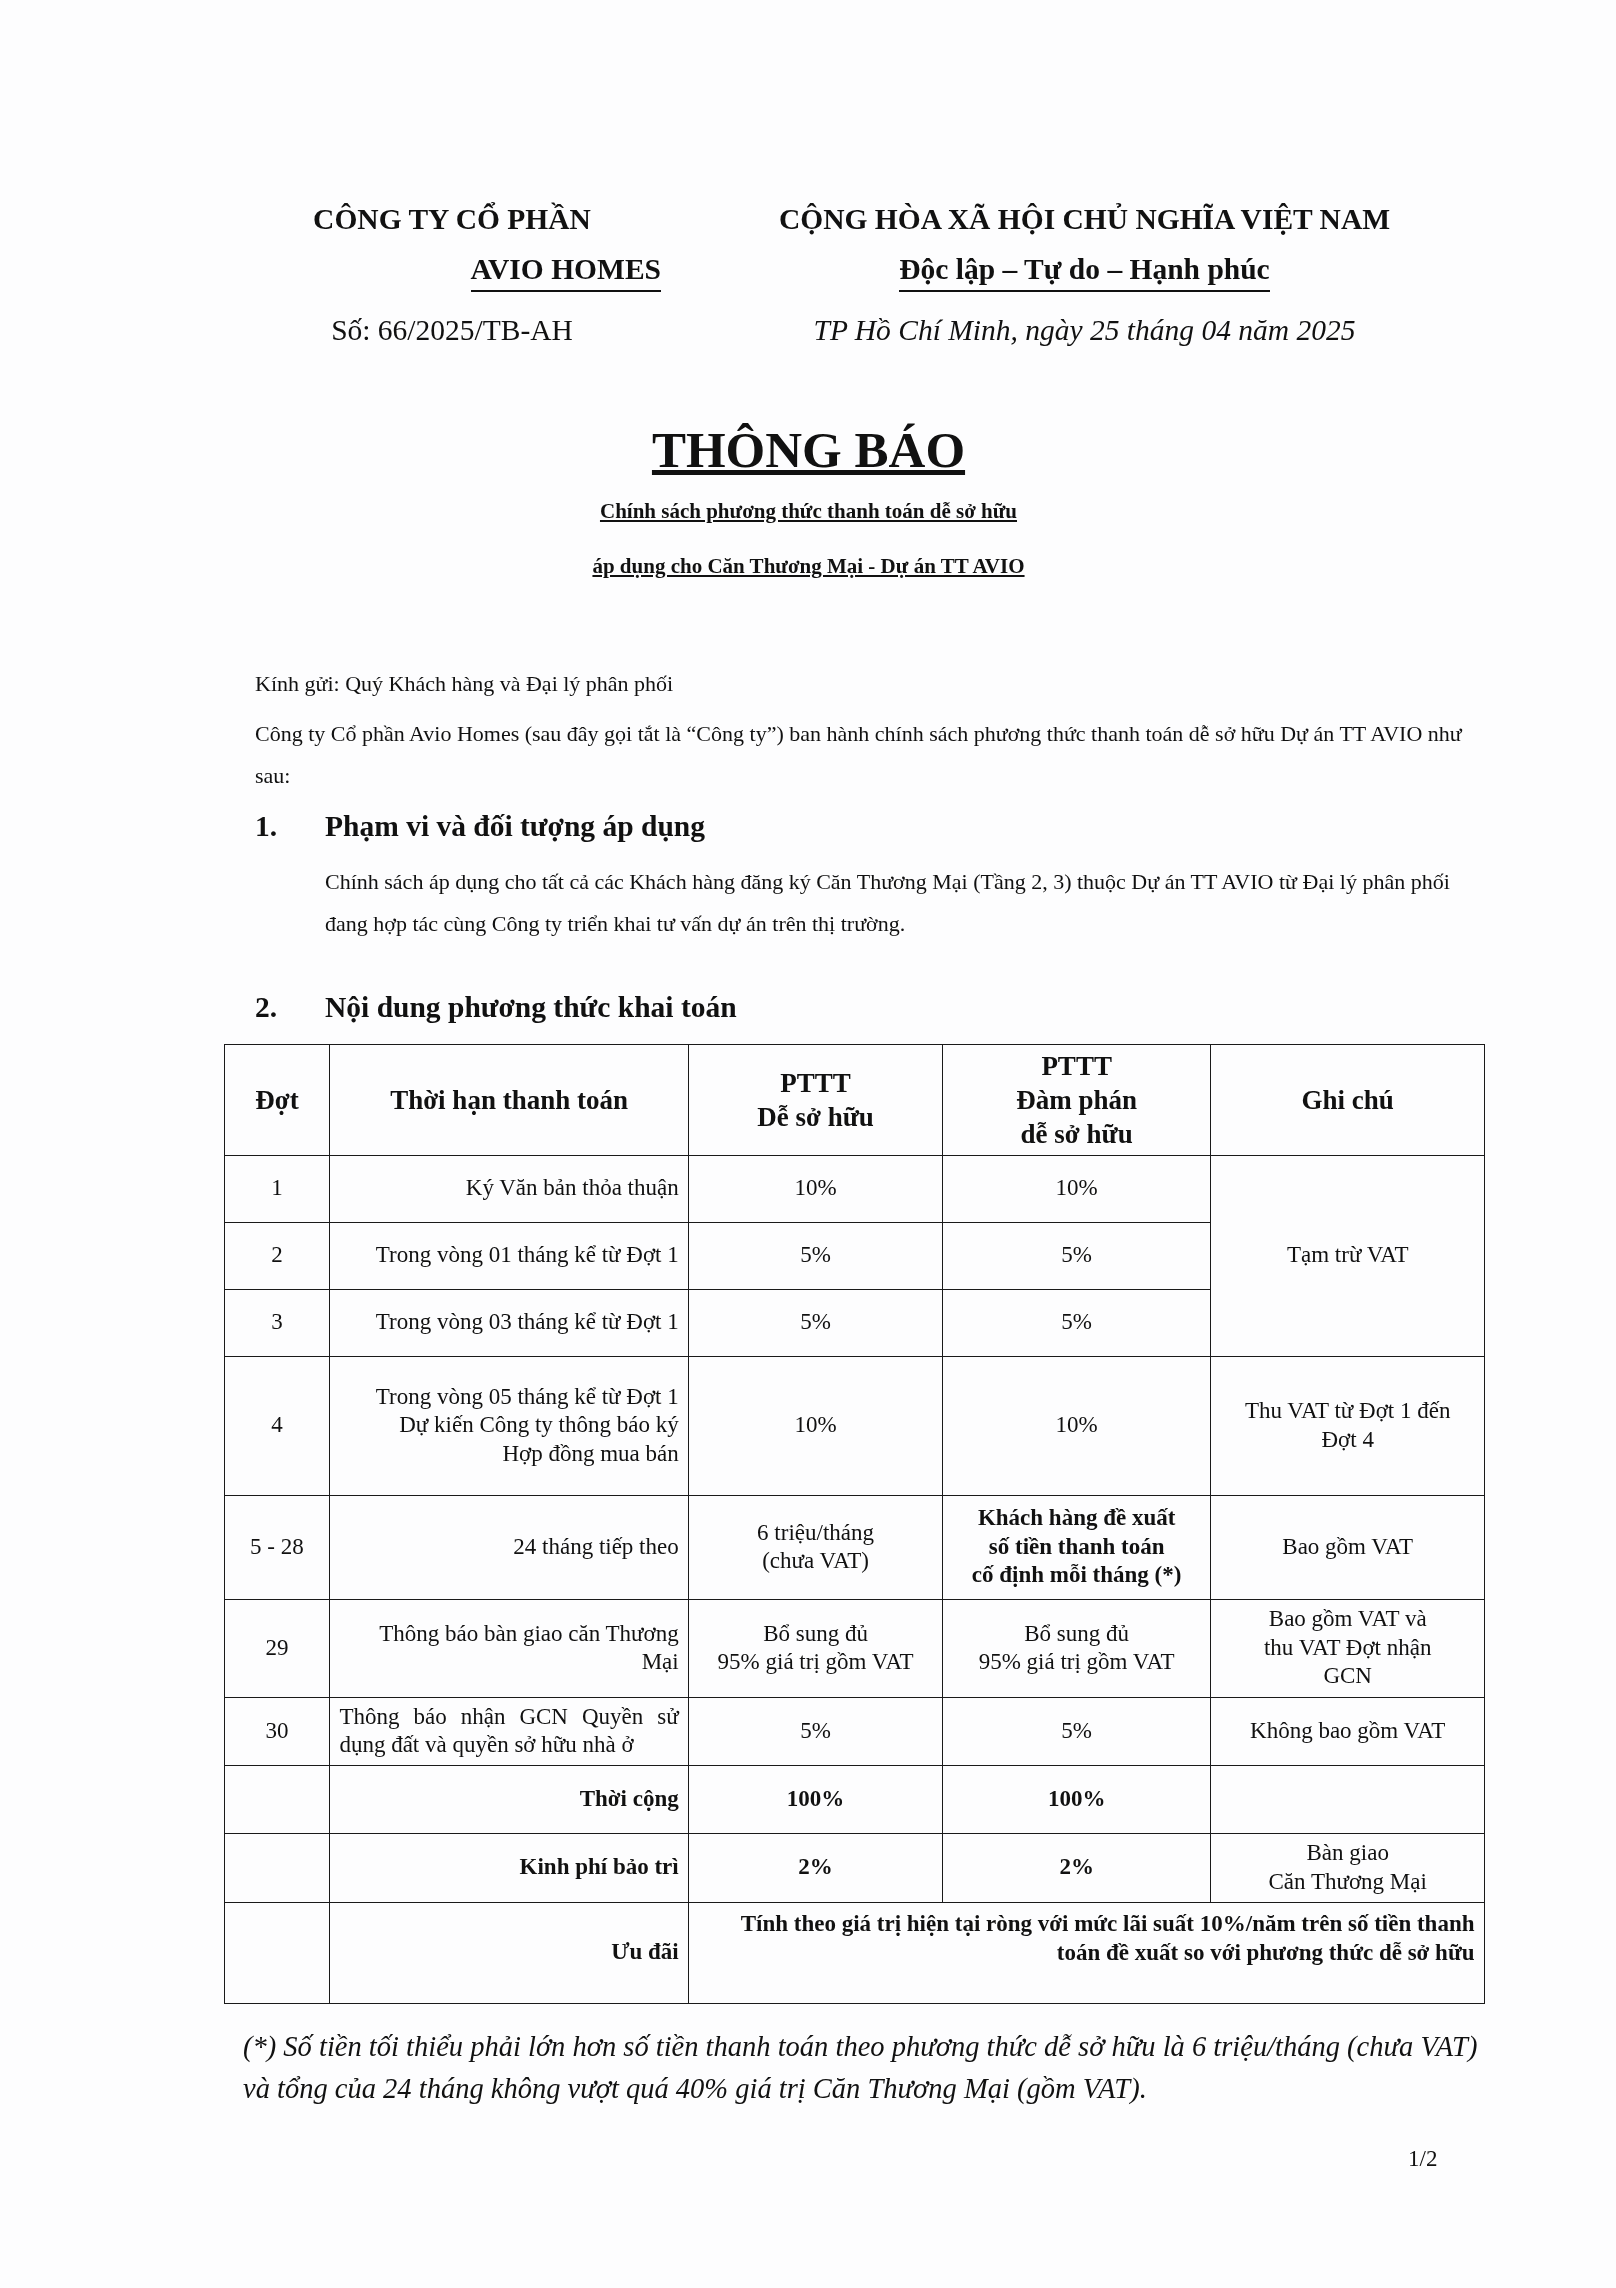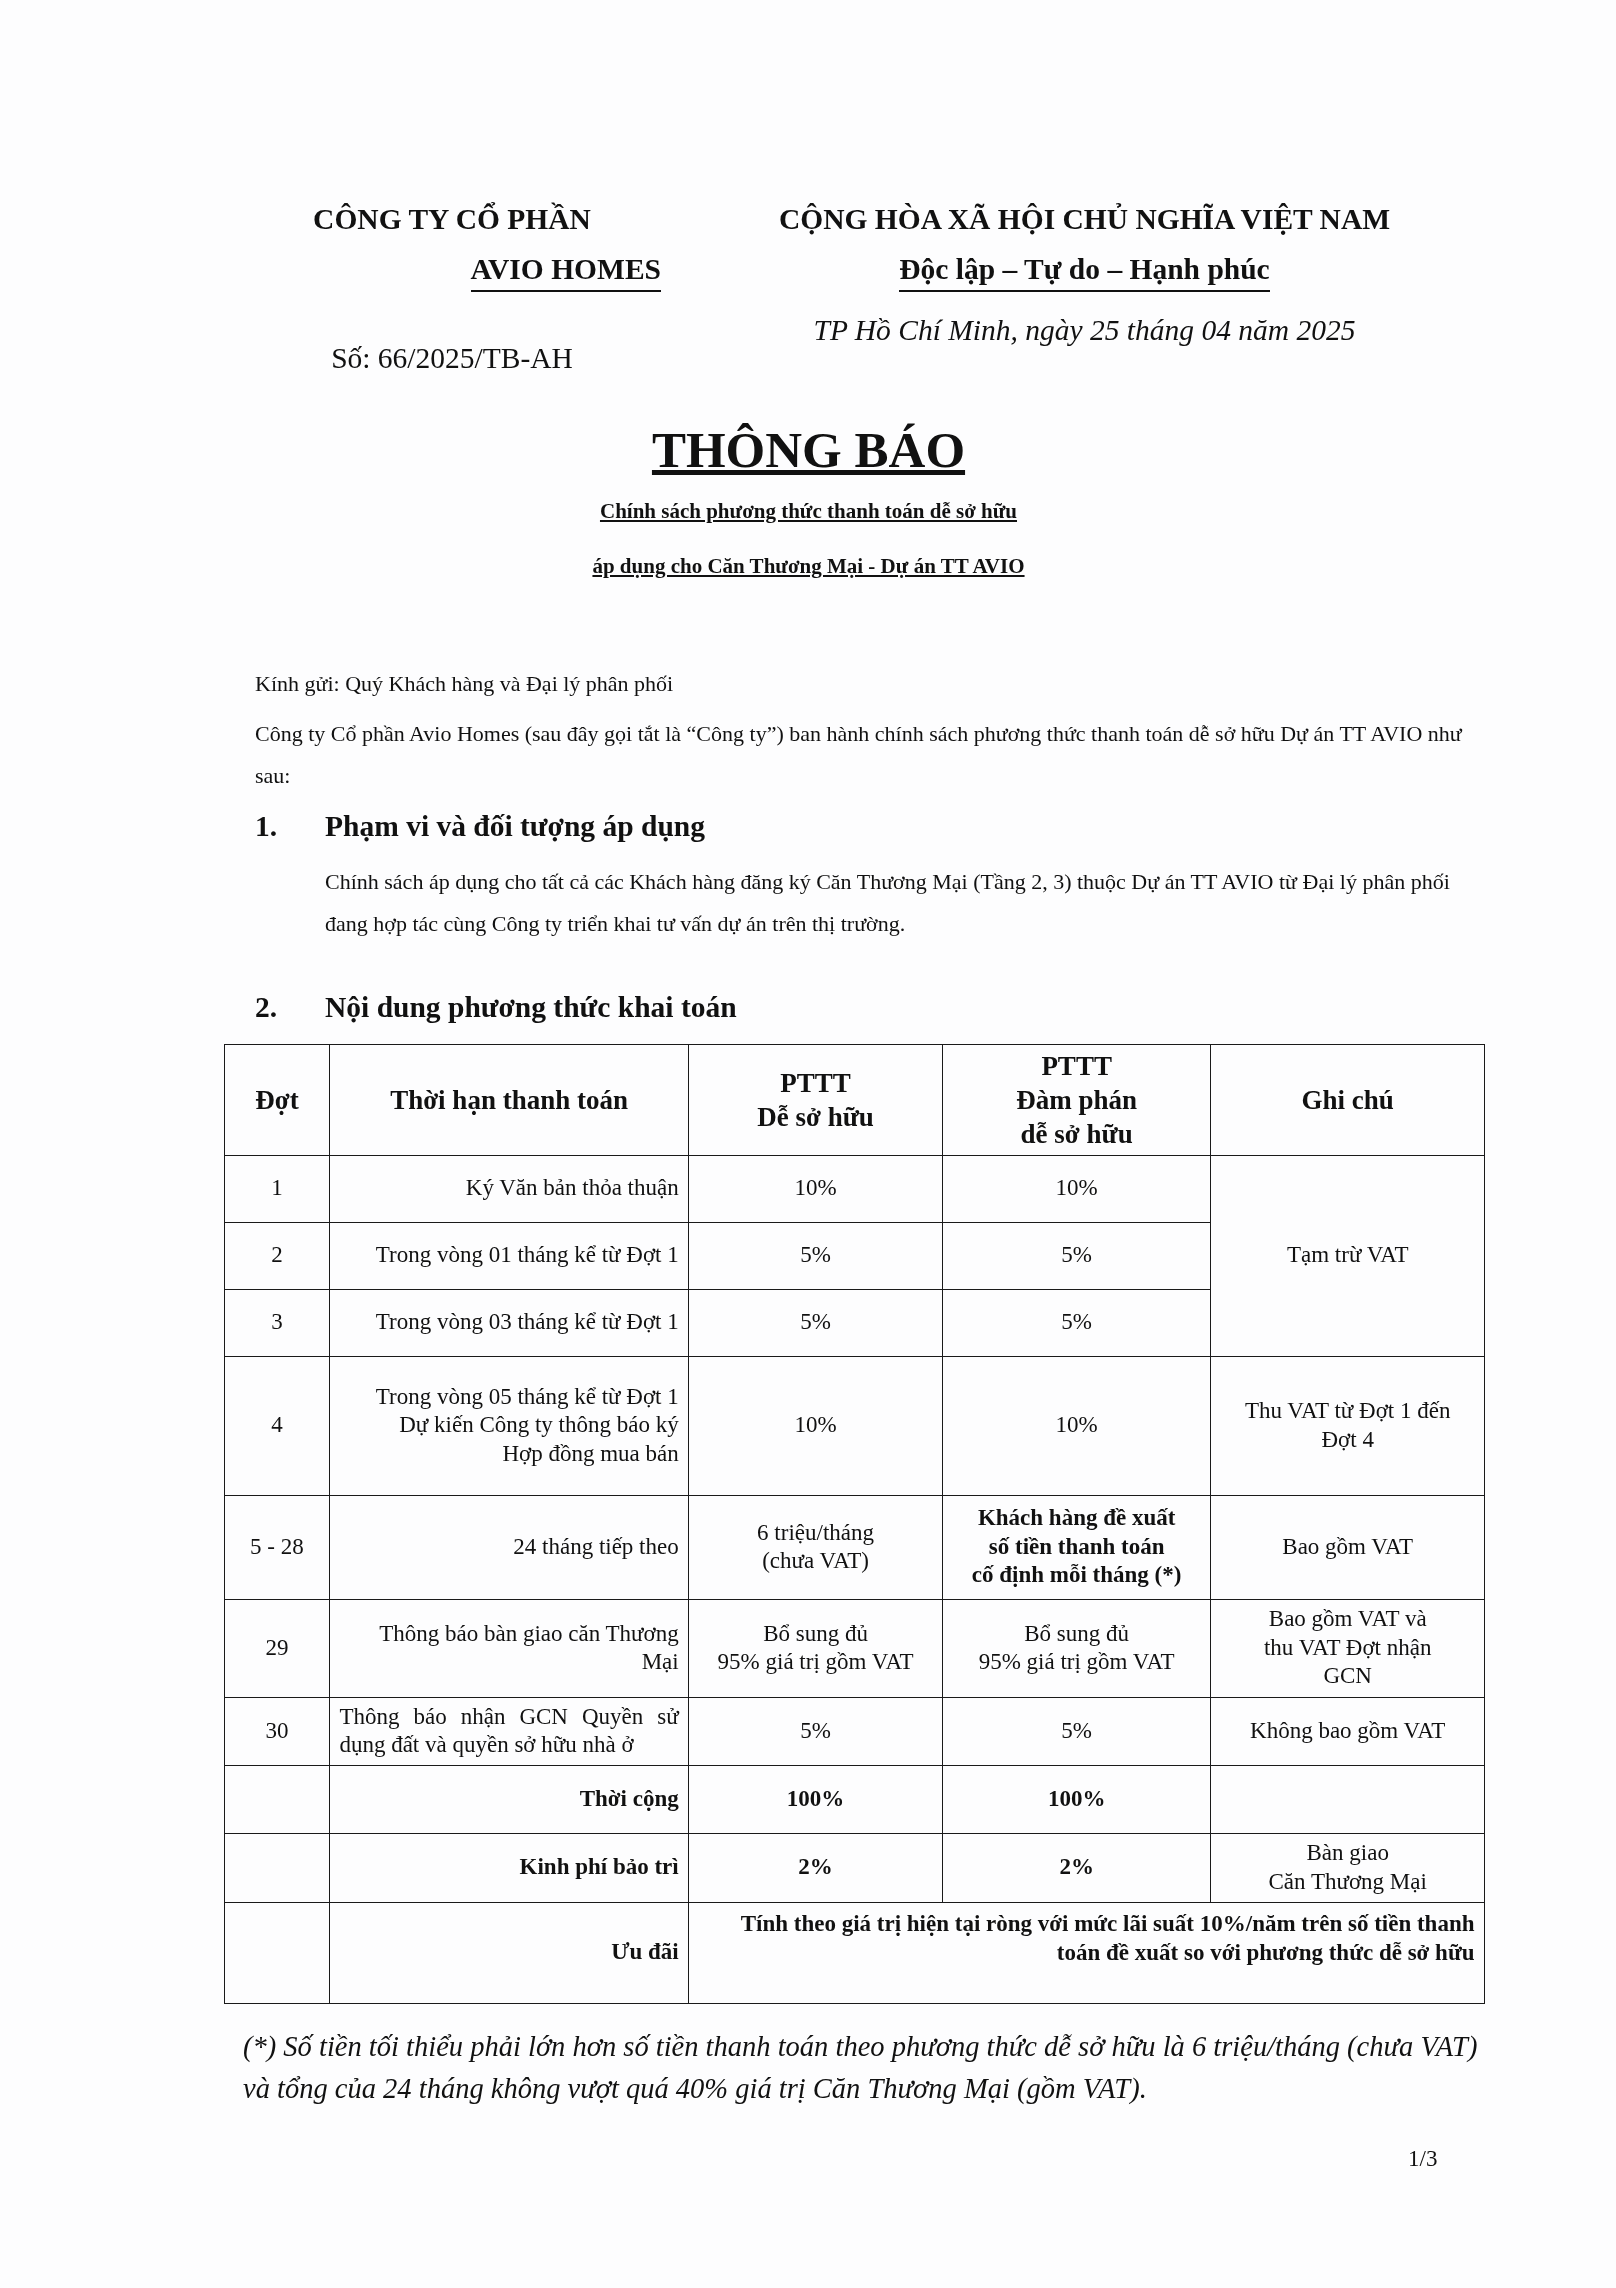--- a/index.html
+++ b/index.html
@@ -37,21 +37,21 @@
   .footnote { left: 243px; width: 1236px; font-size: 28.5px; line-height: 42px; font-style: italic; top: 2026px; }
   .pageno { left: 1408px; top: 2146px; font-size: 23px; }
 </style>
 </head>
 <body>
 
 <div class="abs hdr-left bold" style="top:205px;">CÔNG TY CỔ PHẦN</div>
 <div class="abs hdr-left bold" style="top:255px;text-align:right;">
   <span class="u-line">AVIO HOMES</span>
 </div>
-<div class="abs hdr-left" style="top:316px;margin-top:28px;">Số: 66/2025/TB-AH</div>
+<div class="abs hdr-left" style="top:316px;">Số: 66/2025/TB-AH</div>
 
 <div class="abs hdr-right bold" style="top:205px;">CỘNG HÒA XÃ HỘI CHỦ NGHĨA VIỆT NAM</div>
 <div class="abs hdr-right bold" style="top:255px;">
   <span class="u-line">Độc lập – Tự do – Hạnh phúc</span>
 </div>
 <div class="abs hdr-right ital" style="top:316px;">TP Hồ Chí Minh, ngày  25 tháng  04 năm 2025</div>
 
 <div class="abs title t-main">THÔNG BÁO</div>
 <div class="abs title t-sub" style="top:499px;">Chính sách phương thức thanh toán dễ sở hữu</div>
 <div class="abs title t-sub" style="top:554px;">áp dụng cho Căn Thương Mại - Dự án TT AVIO</div>
@@ -181,14 +181,14 @@
   <tr style="height:101px;">
     <td></td>
     <td class="l bold">Ưu đãi</td>
     <td colspan="3" class="l bold" style="vertical-align:top; padding-top:7.6px;">Tính theo giá trị hiện tại ròng với mức lãi suất 10%/năm trên số tiền thanh toán đề xuất so với phương thức dễ sở hữu</td>
   </tr>
 </tbody>
   </table>
 
 <div class="abs footnote">(*) Số tiền tối thiểu phải lớn hơn số tiền thanh toán theo phương thức dễ sở hữu là 6 triệu/tháng (chưa VAT) và tổng của 24 tháng không vượt quá 40% giá trị Căn Thương Mại (gồm VAT).</div>
 
-<div class="abs pageno">1/3</div>
+<div class="abs pageno">1/2</div>
 
 
 </body></html>

